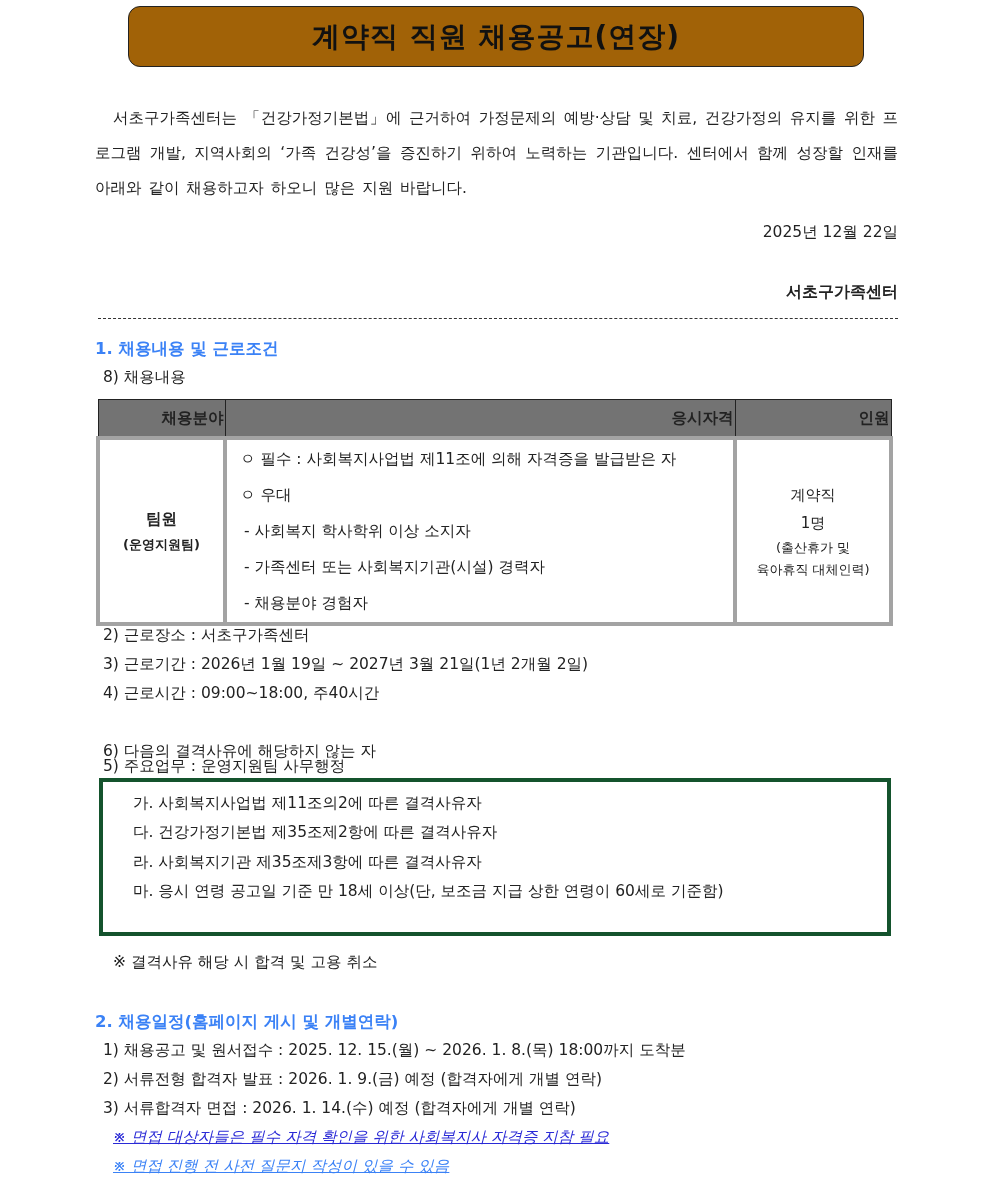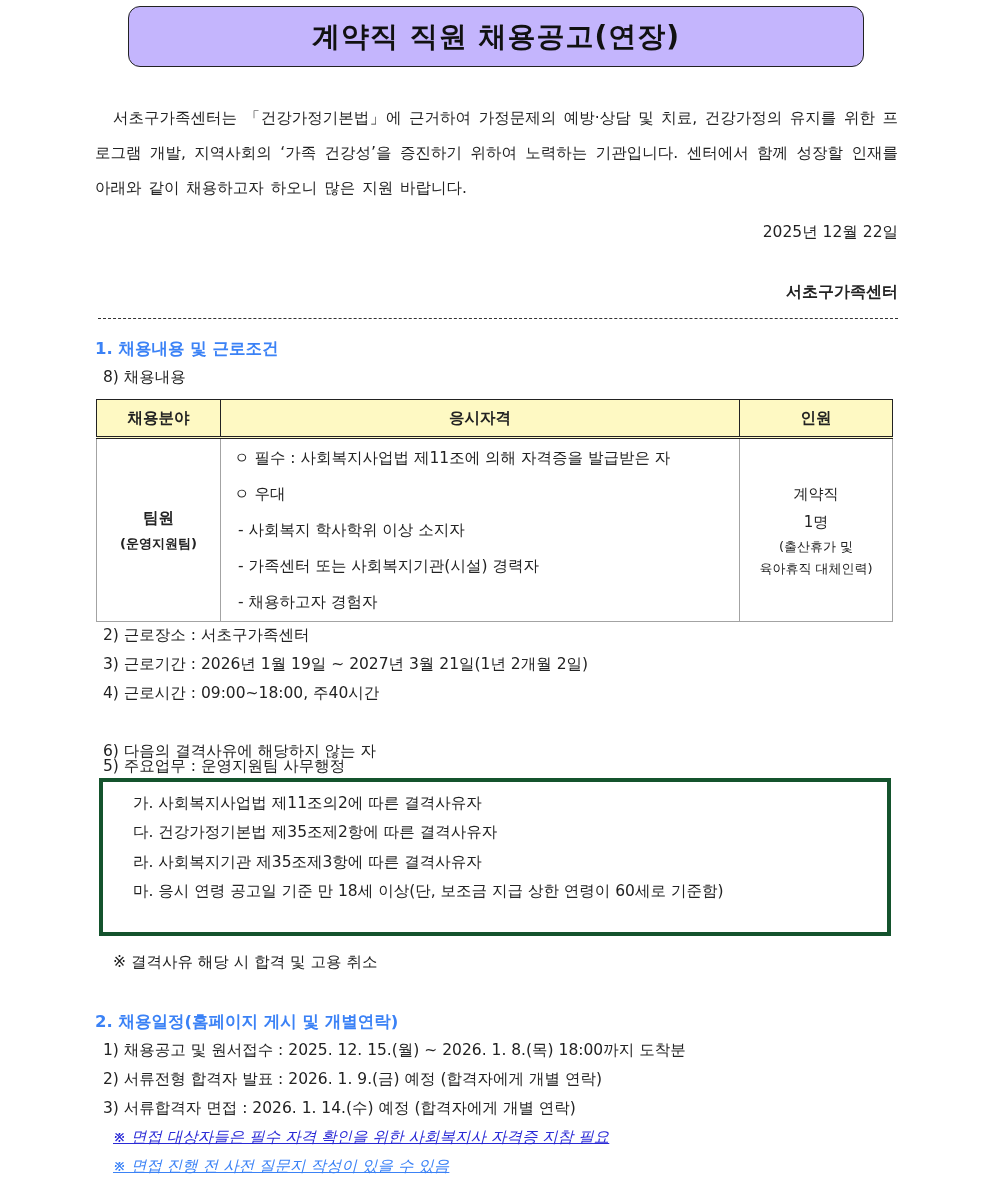--- a/index.html
+++ b/index.html
@@ -3,21 +3,21 @@
 <meta charset="utf-8">
 <style>
   html, body { margin: 0; padding: 0; background: #ffffff; }
   body {
     width: 992px; height: 1182px; position: relative; overflow: hidden;
     font-family: "DejaVu Sans", "Liberation Sans", sans-serif;
     color: #222222;
   }
   .title-box {
     position: absolute; left: 128px; top: 6px; width: 734px; height: 59px;
-    background: #c4b5fd; border: 1.5px solid #222; border-radius: 12px;
+    background: #a16207; border: 1.5px solid #222; border-radius: 12px;
     display: flex; align-items: center; justify-content: center;
     font-size: 28px; font-weight: bold; letter-spacing: 1px; color: #111;
   }
   .intro {
     position: absolute; left: 95px; top: 101px; width: 803px;
     font-size: 15.5px; line-height: 35px; text-align: justify;
     text-indent: 18px; word-spacing: 2px;
   }
   .date {
     position: absolute; right: 94px; top: 222px; font-size: 15.5px;
@@ -33,24 +33,24 @@
     position: absolute; left: 95px; font-size: 16.5px; font-weight: bold; color: #3b82f6;
   }
   .line {
     position: absolute; left: 103px; font-size: 15.5px; white-space: nowrap;
   }
   table.req {
     position: absolute; left: 96px; top: 399px; width: 797px;
     border-collapse: collapse; font-size: 15.5px;
   }
   table.req th {
-    background: #fef9c3; height: 34px; font-weight: bold; font-size: 15.5px;
-    border: 1px solid #222; border-bottom: 3px double #222; text-align: center;
+    background: #737373; height: 34px; font-weight: bold; font-size: 15.5px;
+    border: 1px solid #222; border-bottom: 3px double #222; text-align: right;
   }
-  table.req td { border: 1px solid #a3a3a3; vertical-align: middle; }
+  table.req td { border: 4px solid #a3a3a3; vertical-align: middle; }
   .col1 { width: 121px; text-align: center; }
   .col3 { width: 150px; text-align: center; }
   .qual-line { height: 36px; line-height: 36px; padding-left: 12px; white-space: nowrap; }
   .qual-line.sub { padding-left: 16px; }
   .team-name { font-weight: bold; font-size: 15.5px; }
   .team-sub { font-weight: bold; font-size: 13px; margin-top: 6px; }
   .count-main { font-size: 15px; line-height: 28px; }
   .count-note { font-size: 13px; line-height: 22px; }
   .disq-box {
     position: absolute; left: 99px; top: 778px; width: 792px; height: 158px;
@@ -86,21 +86,21 @@
   <tr>
     <td class="col1">
       <div class="team-name">팀원</div>
       <div class="team-sub">(운영지원팀)</div>
     </td>
     <td>
       <div class="qual-line">ㅇ  필수 : 사회복지사업법 제11조에 의해 자격증을 발급받은 자</div>
       <div class="qual-line">ㅇ  우대</div>
       <div class="qual-line sub">- 사회복지 학사학위 이상 소지자</div>
       <div class="qual-line sub">- 가족센터 또는 사회복지기관(시설) 경력자</div>
-      <div class="qual-line sub">- 채용하고자 경험자</div>
+      <div class="qual-line sub">- 채용분야 경험자</div>
     </td>
     <td class="col3">
       <div class="count-main">계약직</div>
       <div class="count-main">1명</div>
       <div class="count-note">(출산휴가 및</div>
       <div class="count-note">육아휴직 대체인력)</div>
     </td>
   </tr>
 </tbody>
   </table>

